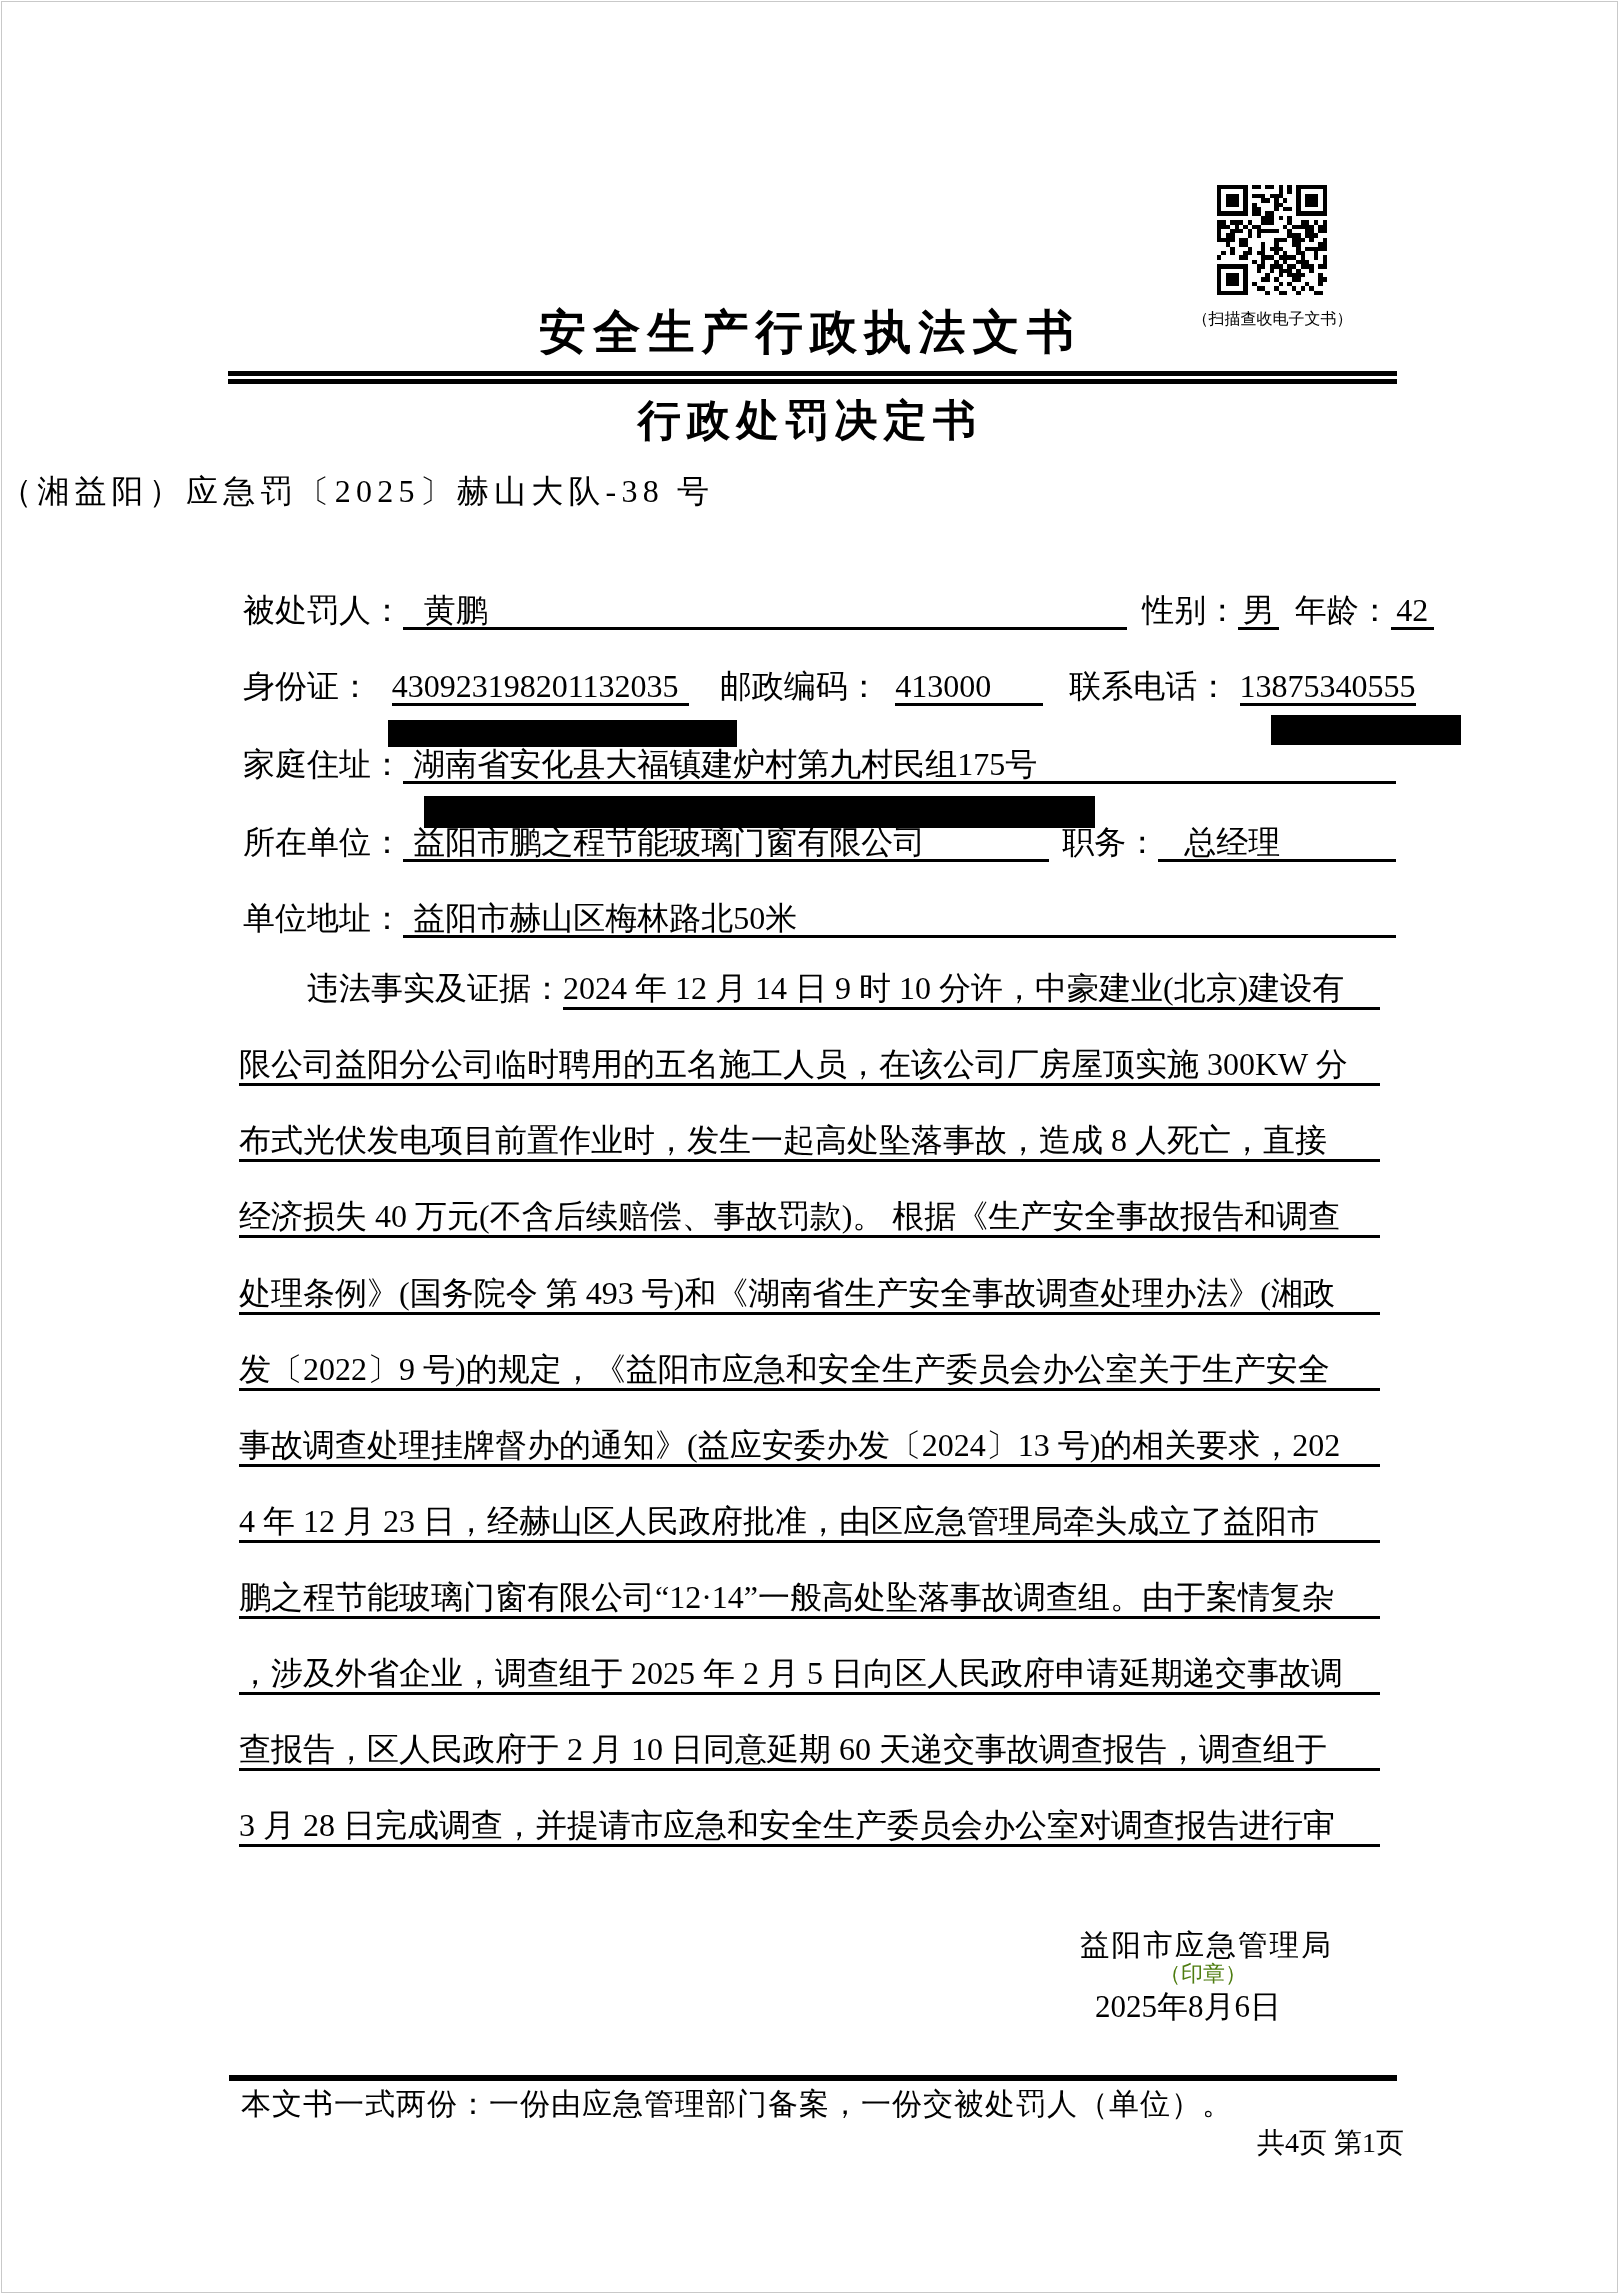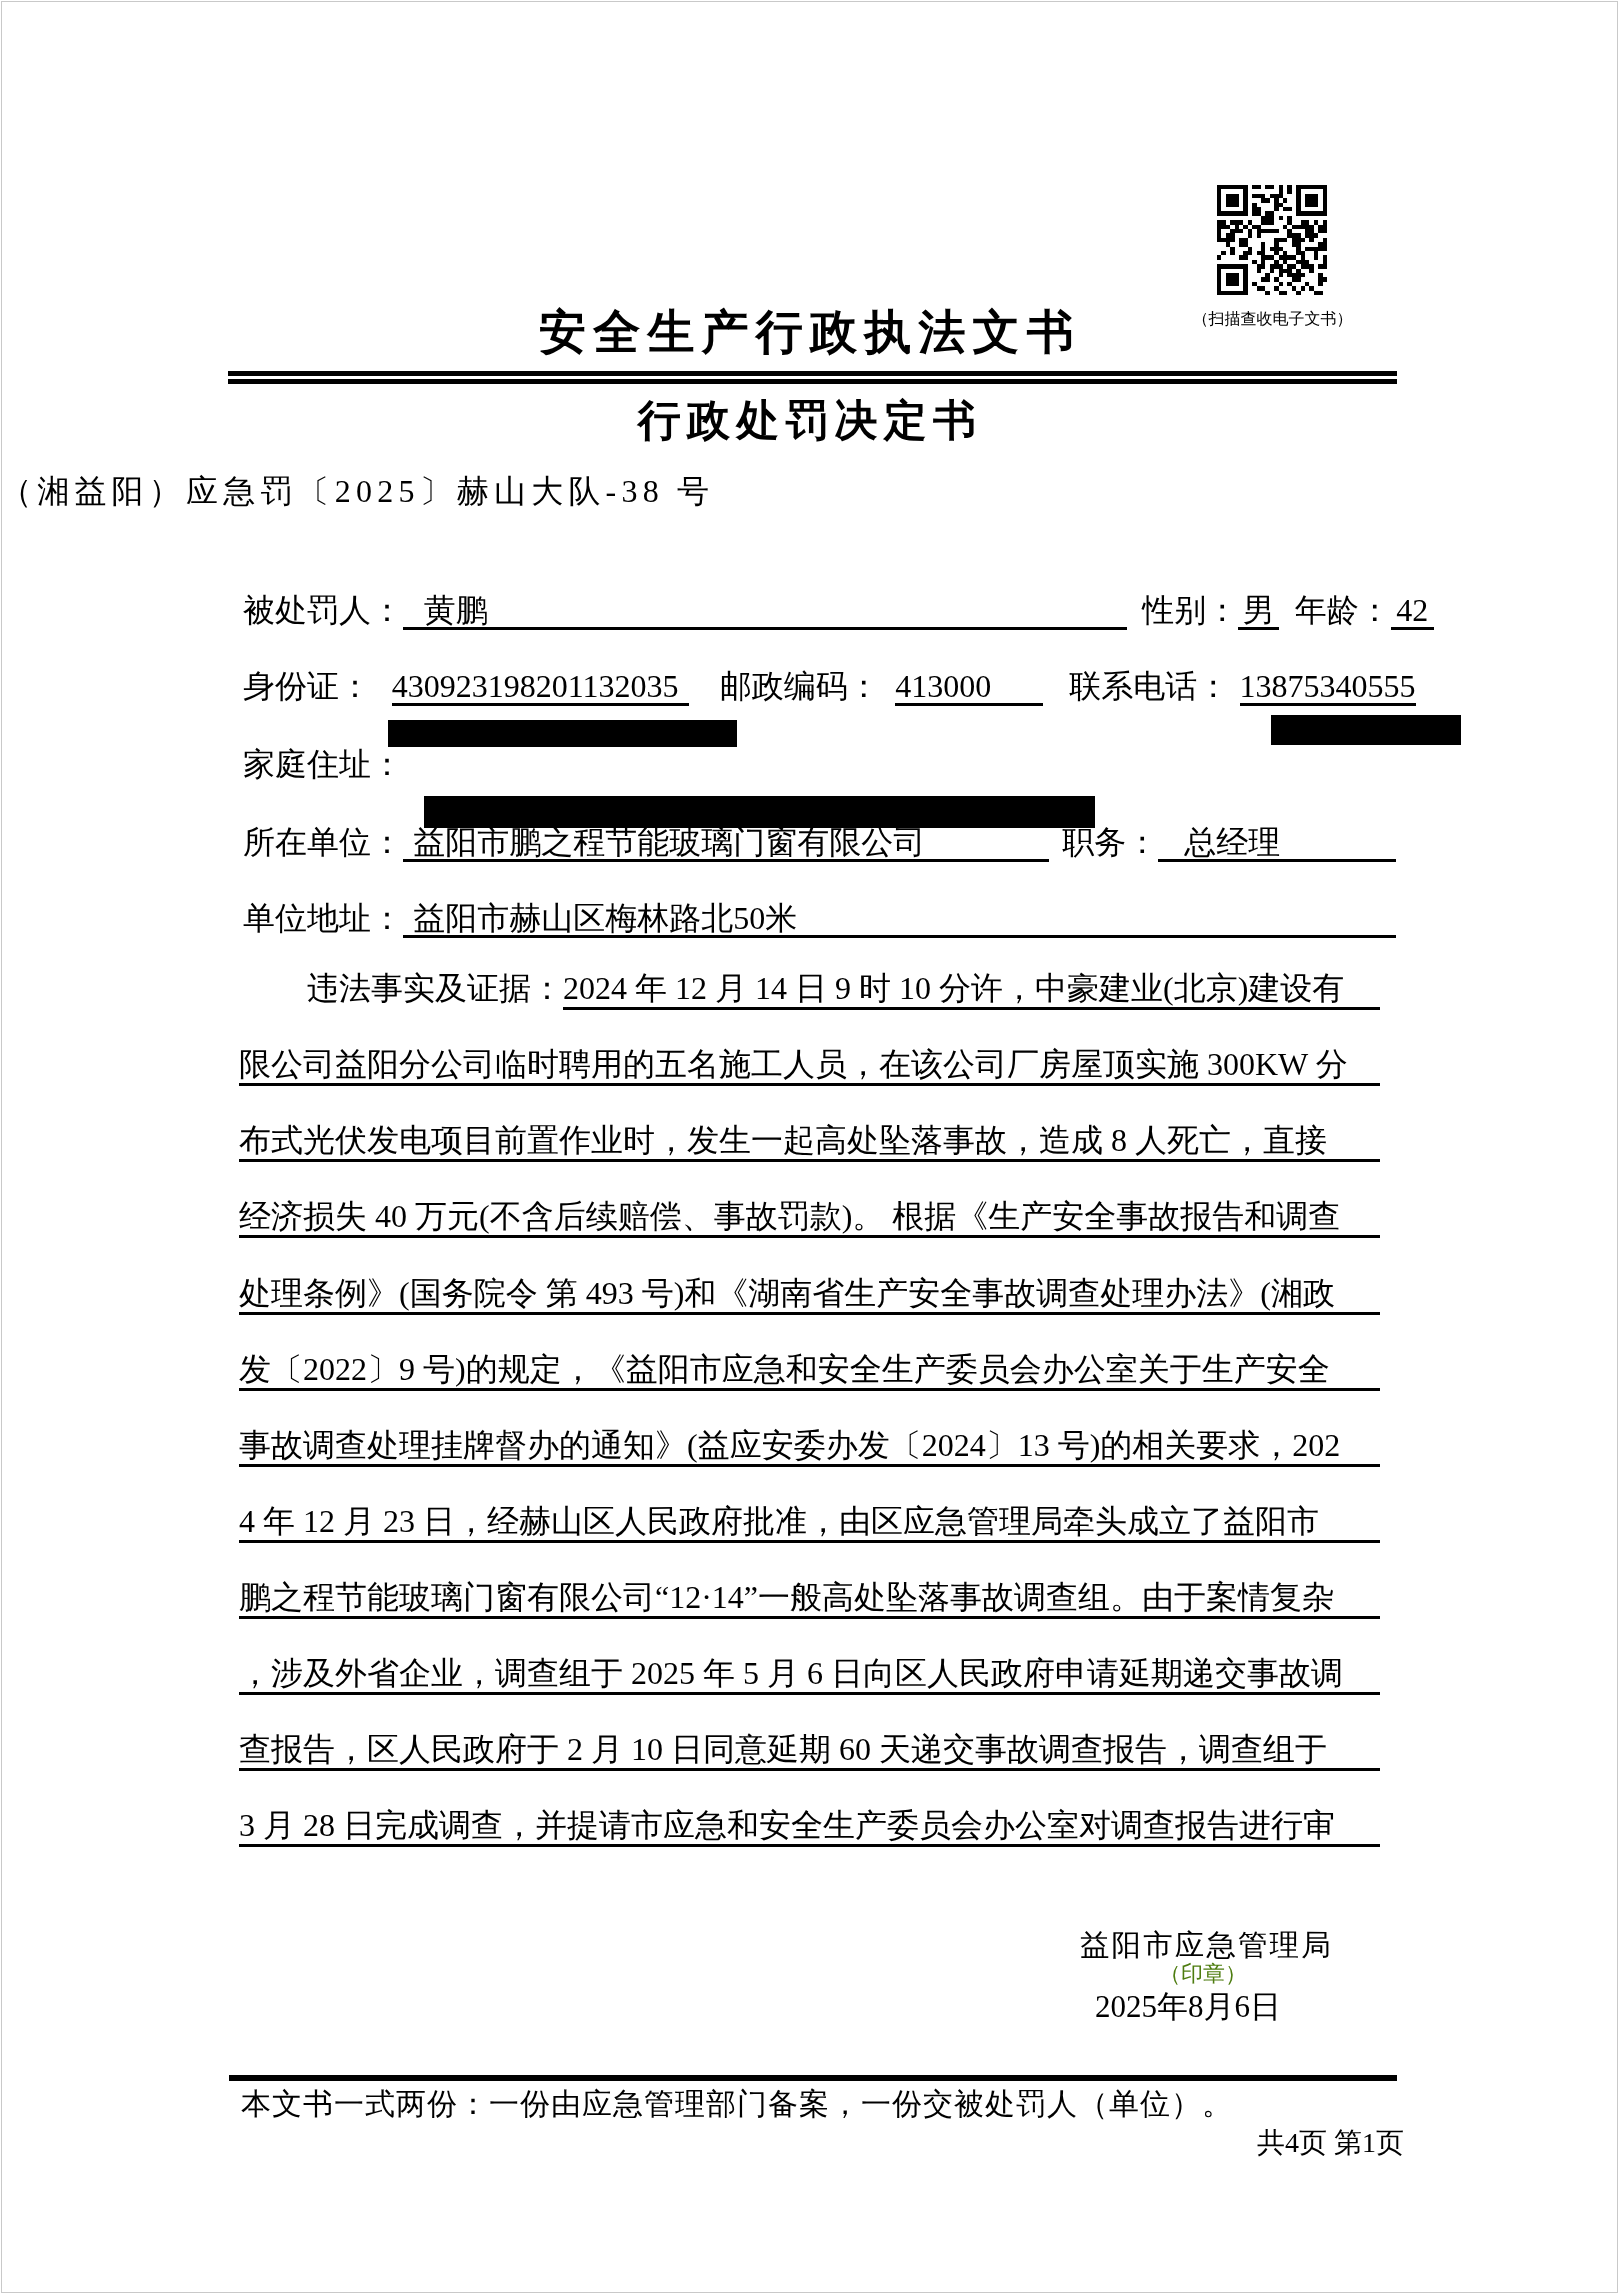--- a/index.html
+++ b/index.html
@@ -336,20 +336,21 @@
   <span class="lab">身份证：</span>
   <span class="val" style="margin-left:20.7px; padding-right:10.3px;">430923198201132035</span>
   <span class="lab" style="margin-left:31px;">邮政编码：</span>
   <span class="val" style="margin-left:15.5px; padding-right:52px;">413000</span>
   <span class="lab" style="margin-left:26px;">联系电话：</span>
   <span class="val" style="margin-left:10.3px;">13875340555</span>
 </div>
 
 <div class="frow r3">
   <span class="lab">家庭住址：</span>
+  <span class="val grow" style="padding-left:10.3px;">湖南省安化县大福镇建炉村第九村民组175号</span>
 </div>
 
 <div class="frow r4">
   <span class="lab">所在单位：</span>
   <span class="val" style="width:636px; padding-left:10.3px;">益阳市鹏之程节能玻璃门窗有限公司</span>
   <span class="lab" style="margin-left:13px;">职务：</span>
   <span class="val grow" style="padding-left:26px;">总经理</span>
 </div>
 
 <div class="frow r5">
@@ -384,21 +385,21 @@
     <div class="bline" style="top: 1391px;">
       <span class="seg">事故调查处理挂牌督办的通知》(益应安委办发〔2024〕13 号)的相关要求，202</span>
     </div>
     <div class="bline" style="top: 1467px;">
       <span class="seg">4 年 12 月 23 日，经赫山区人民政府批准，由区应急管理局牵头成立了益阳市</span>
     </div>
     <div class="bline" style="top: 1543px;">
       <span class="seg">鹏之程节能玻璃门窗有限公司“12·14”一般高处坠落事故调查组。由于案情复杂</span>
     </div>
     <div class="bline" style="top: 1619px;">
-      <span class="seg">，涉及外省企业，调查组于 2025 年 5 月 6 日向区人民政府申请延期递交事故调</span>
+      <span class="seg">，涉及外省企业，调查组于 2025 年 2 月 5 日向区人民政府申请延期递交事故调</span>
     </div>
     <div class="bline" style="top: 1695px;">
       <span class="seg">查报告，区人民政府于 2 月 10 日同意延期 60 天递交事故调查报告，调查组于</span>
     </div>
     <div class="bline" style="top: 1771px;">
       <span class="seg">3 月 28 日完成调查，并提请市应急和安全生产委员会办公室对调查报告进行审</span>
     </div>
   </div>
 
 <div class="sig-agency">益阳市应急管理局</div>

